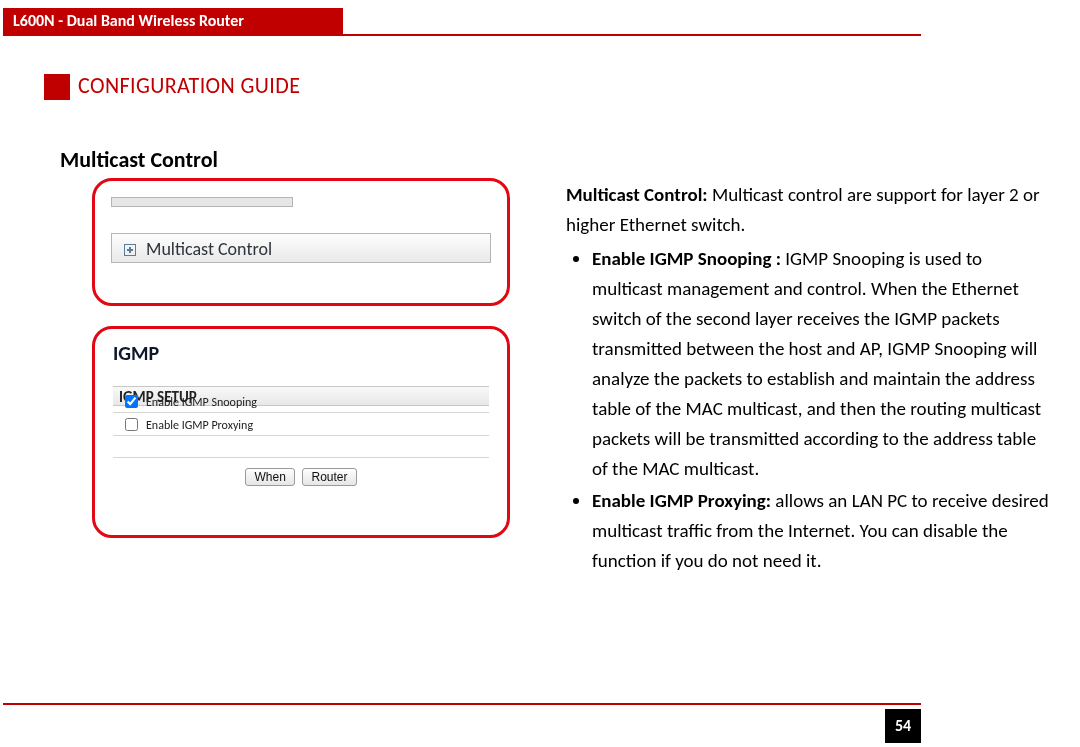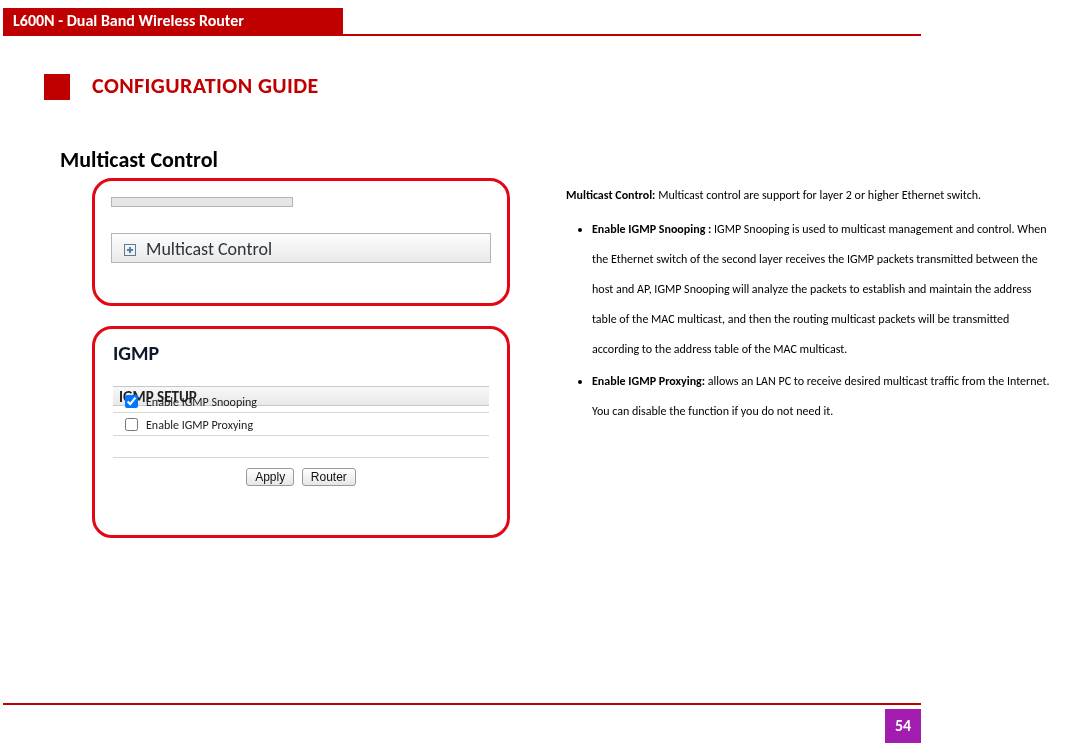--- a/index.html
+++ b/index.html
@@ -45,24 +45,24 @@
   .redsq {
     position: absolute;
     left: 44px;
     top: 74px;
     width: 26px;
     height: 26px;
     background: #c00000;
   }
   .config-title {
     position: absolute;
-    left: 92px;
+    left: 78px;
     top: 72px;
     color: #c00000;
-    font-weight: 700;
+    font-weight: 400;
     font-size: 22px;
     letter-spacing: 0.4px;
   }
 
   
   .subheading {
     position: absolute;
     left: 60px;
     top: 146px;
     font-weight: 700;
@@ -200,21 +200,21 @@
     color: #111;
     margin: 0 2px;
   }
 
   
   .desc {
     position: absolute;
     left: 566px;
     top: 180px;
     width: 490px;
-    font-size: 12px;
+    font-size: 19px;
     line-height: 30px;
     color: #000;
   }
   .desc b { font-weight: 700; }
   .desc ul {
     list-style: disc;
     padding-left: 26px;
     margin: 4px 0 0 0;
   }
   .desc li { margin-bottom: 2px; }
@@ -226,21 +226,21 @@
     bottom: 42px;
     height: 0;
     border-bottom: 2px solid #c00000;
   }
   .page-num {
     position: absolute;
     right: 3px;
     bottom: 4px;
     width: 36px;
     height: 34px;
-    background: #a21caf;
+    background: #000000;
     color: #fff;
     font-weight: 600;
     font-size: 16px;
     text-align: center;
     line-height: 34px;
   }
 </style>
 </head>
 <body>
 
@@ -267,21 +267,21 @@
     <div class="setup-bar">IGMP SETUP</div>
     <div class="opt-row opt1">
       <input type="checkbox" id="cb1" checked="" style="">
       <span>Enable IGMP Snooping</span>
     </div>
     <div class="opt-row opt2">
       <input type="checkbox" id="cb2" style="">
       <span>Enable IGMP Proxying</span>
     </div>
     <div class="btn-row">
-      <button>Apply</button>
+      <button>When</button>
       <button>Router</button>
     </div>
   </div>
 
   <div class="desc">
     <div>
       <b>Multicast Control:</b><span> Multicast control are support for layer 2 or higher Ethernet switch.</span>
     </div>
     <ul>
       <li>

